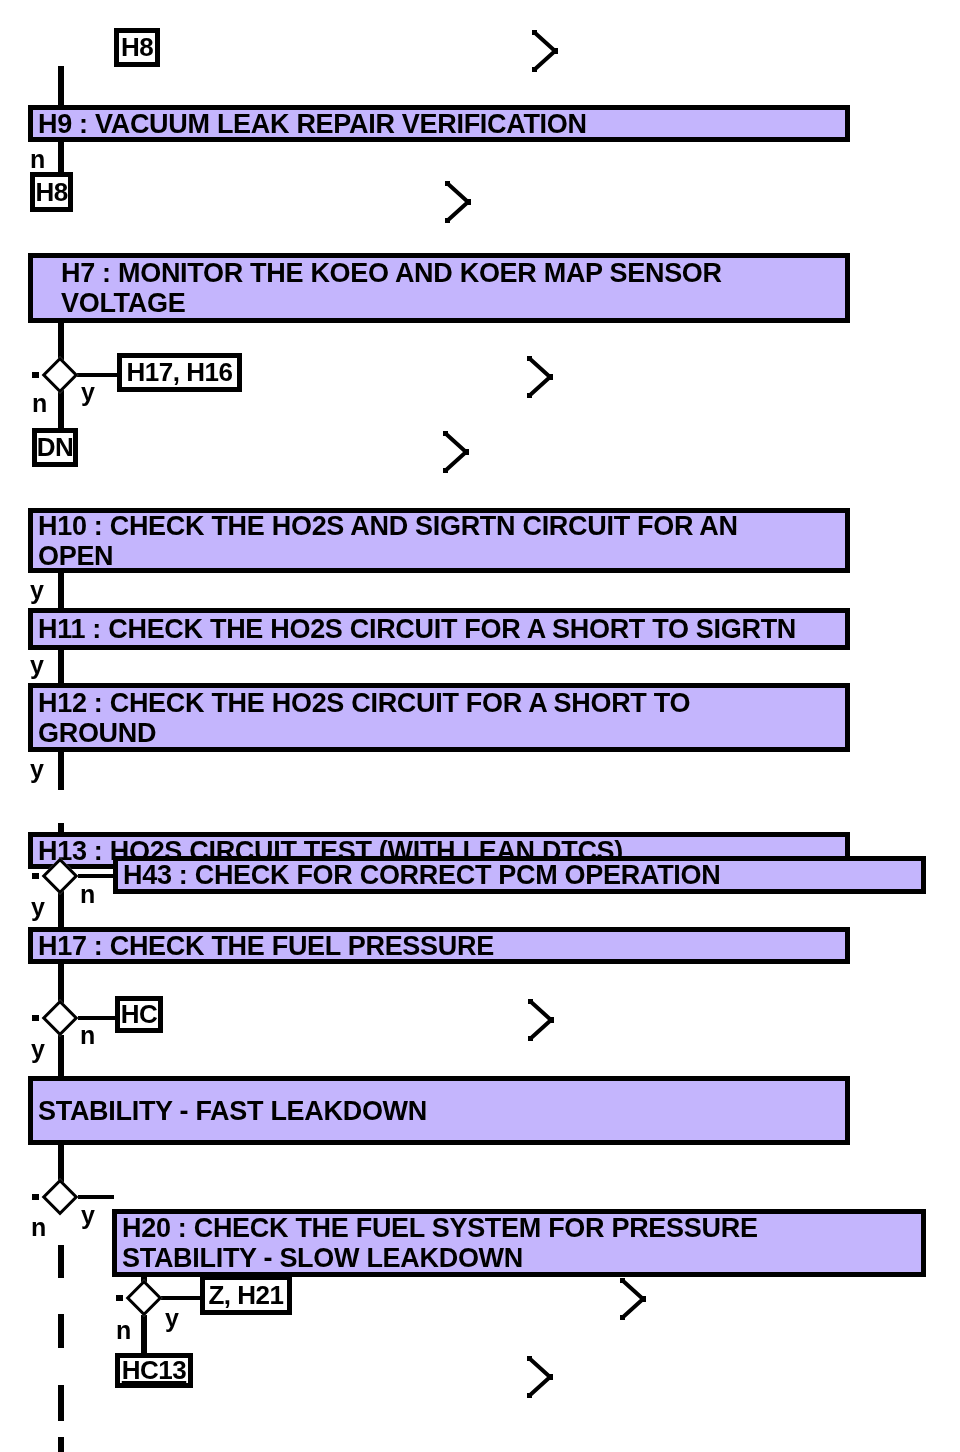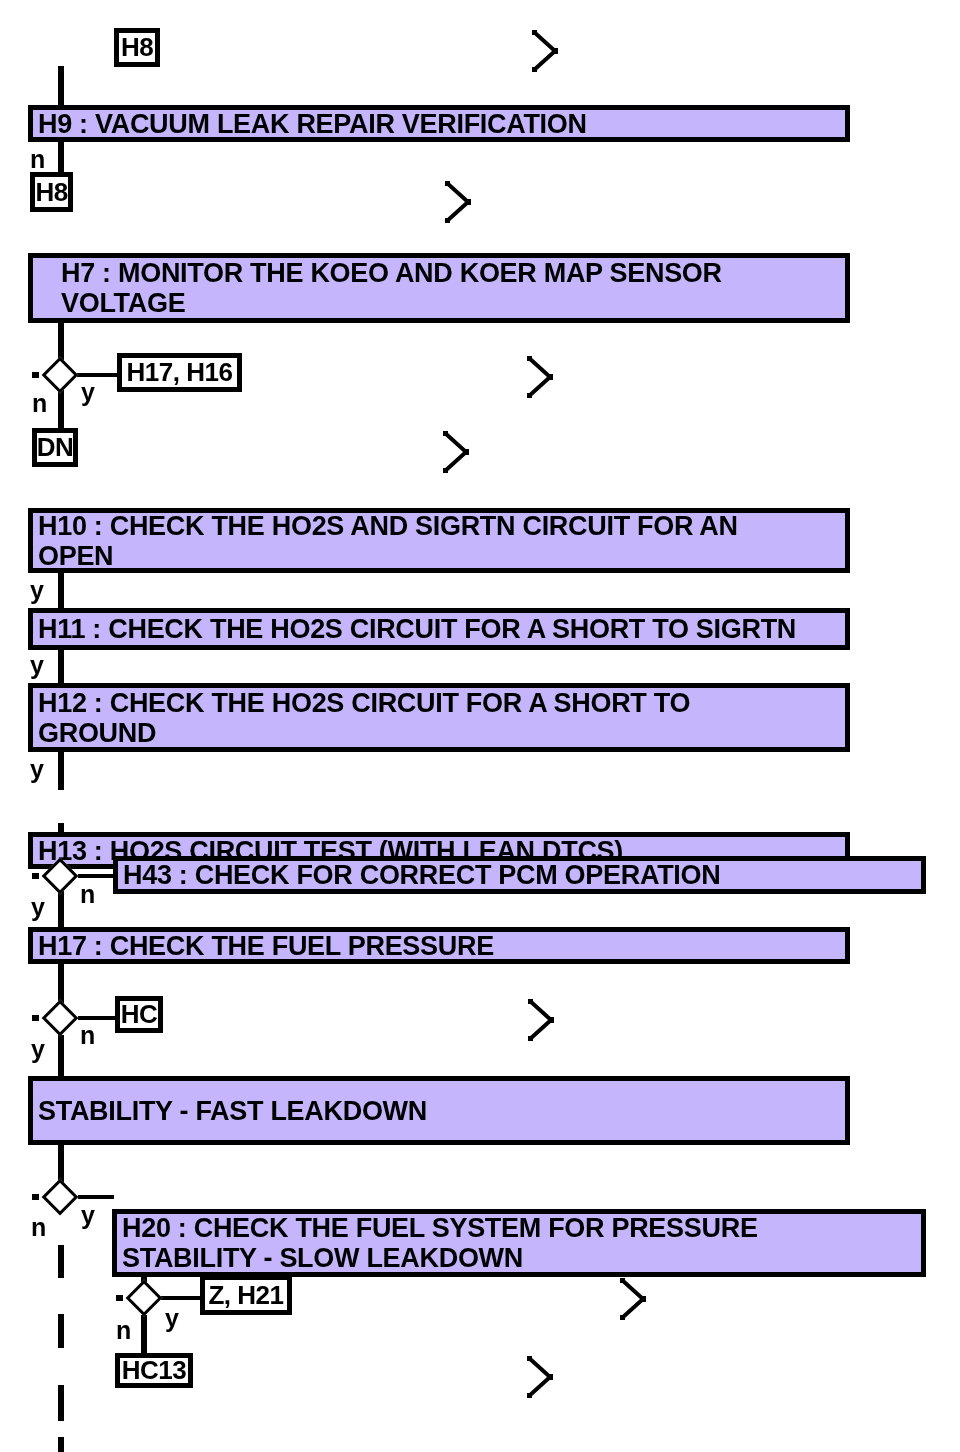--- a/index.html
+++ b/index.html
@@ -89,21 +89,21 @@
     </div>
     <div class="tbox" style="left: 32px; top: 428px; width: 46px; height: 39px;">
       <div>DN</div>
     </div>
     <div class="tbox" style="left: 115px; top: 996px; width: 48px; height: 37px;">
       <div>HC</div>
     </div>
     <div class="tbox" style="left: 200px; top: 1275px; width: 92px; height: 40px;">
       <div>Z, H21</div>
     </div>
-    <div class="tbox" style="left: 115px; top: 1353px; width: 78px; height: 35px;">
+    <div class="tbox" style="left: 115px; top: 1353px; width: 78px; height: 35px; text-decoration: underline;">
       <div>HC13</div>
     </div>
     <div class="diamond" style="left: 47px; top: 362px;"></div>
     <div class="seg" style="left: 32px; top: 372px; width: 7px; height: 6px;"></div>
     <div class="diamond" style="left: 47px; top: 863px;"></div>
     <div class="seg" style="left: 32px; top: 873px; width: 7px; height: 6px;"></div>
     <div class="diamond" style="left: 47px; top: 1005px;"></div>
     <div class="seg" style="left: 32px; top: 1015px; width: 7px; height: 6px;"></div>
     <div class="diamond" style="left: 47px; top: 1184px;"></div>
     <div class="seg" style="left: 32px; top: 1194px; width: 7px; height: 6px;"></div>

